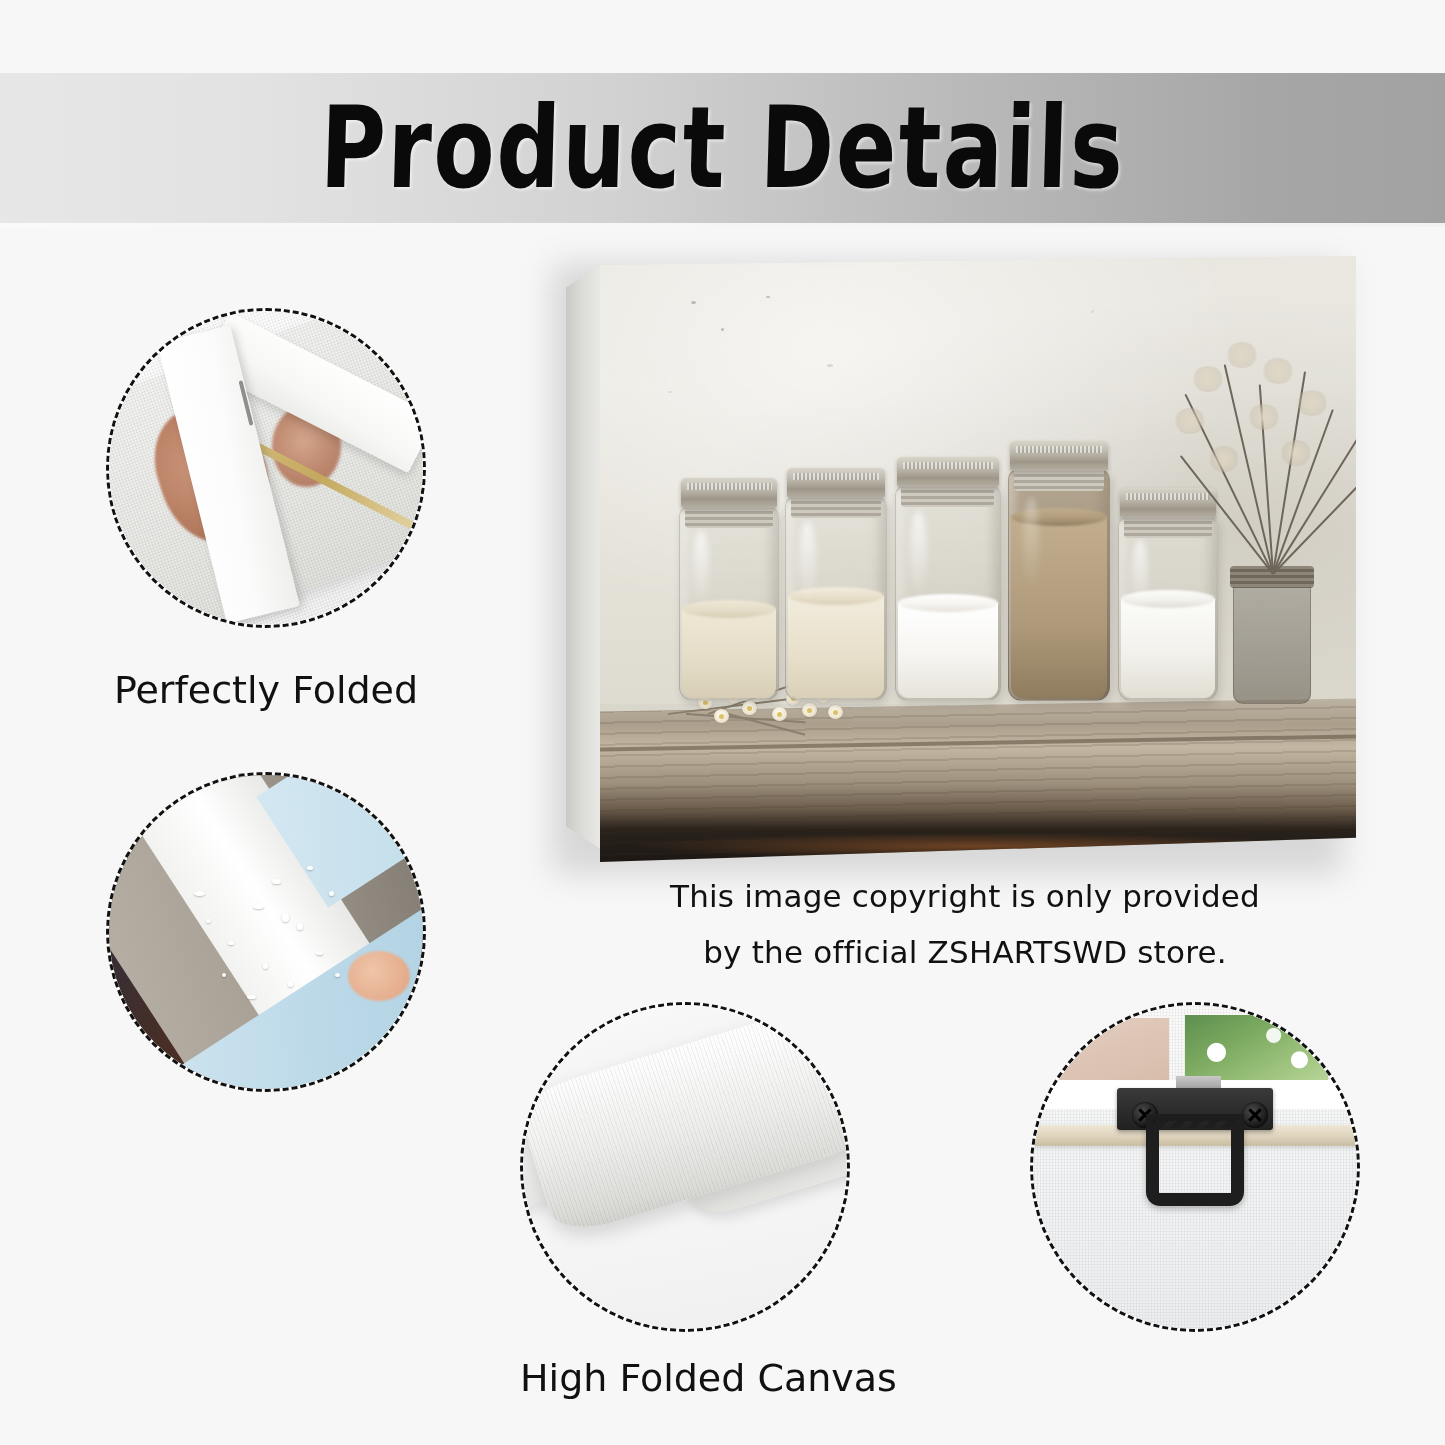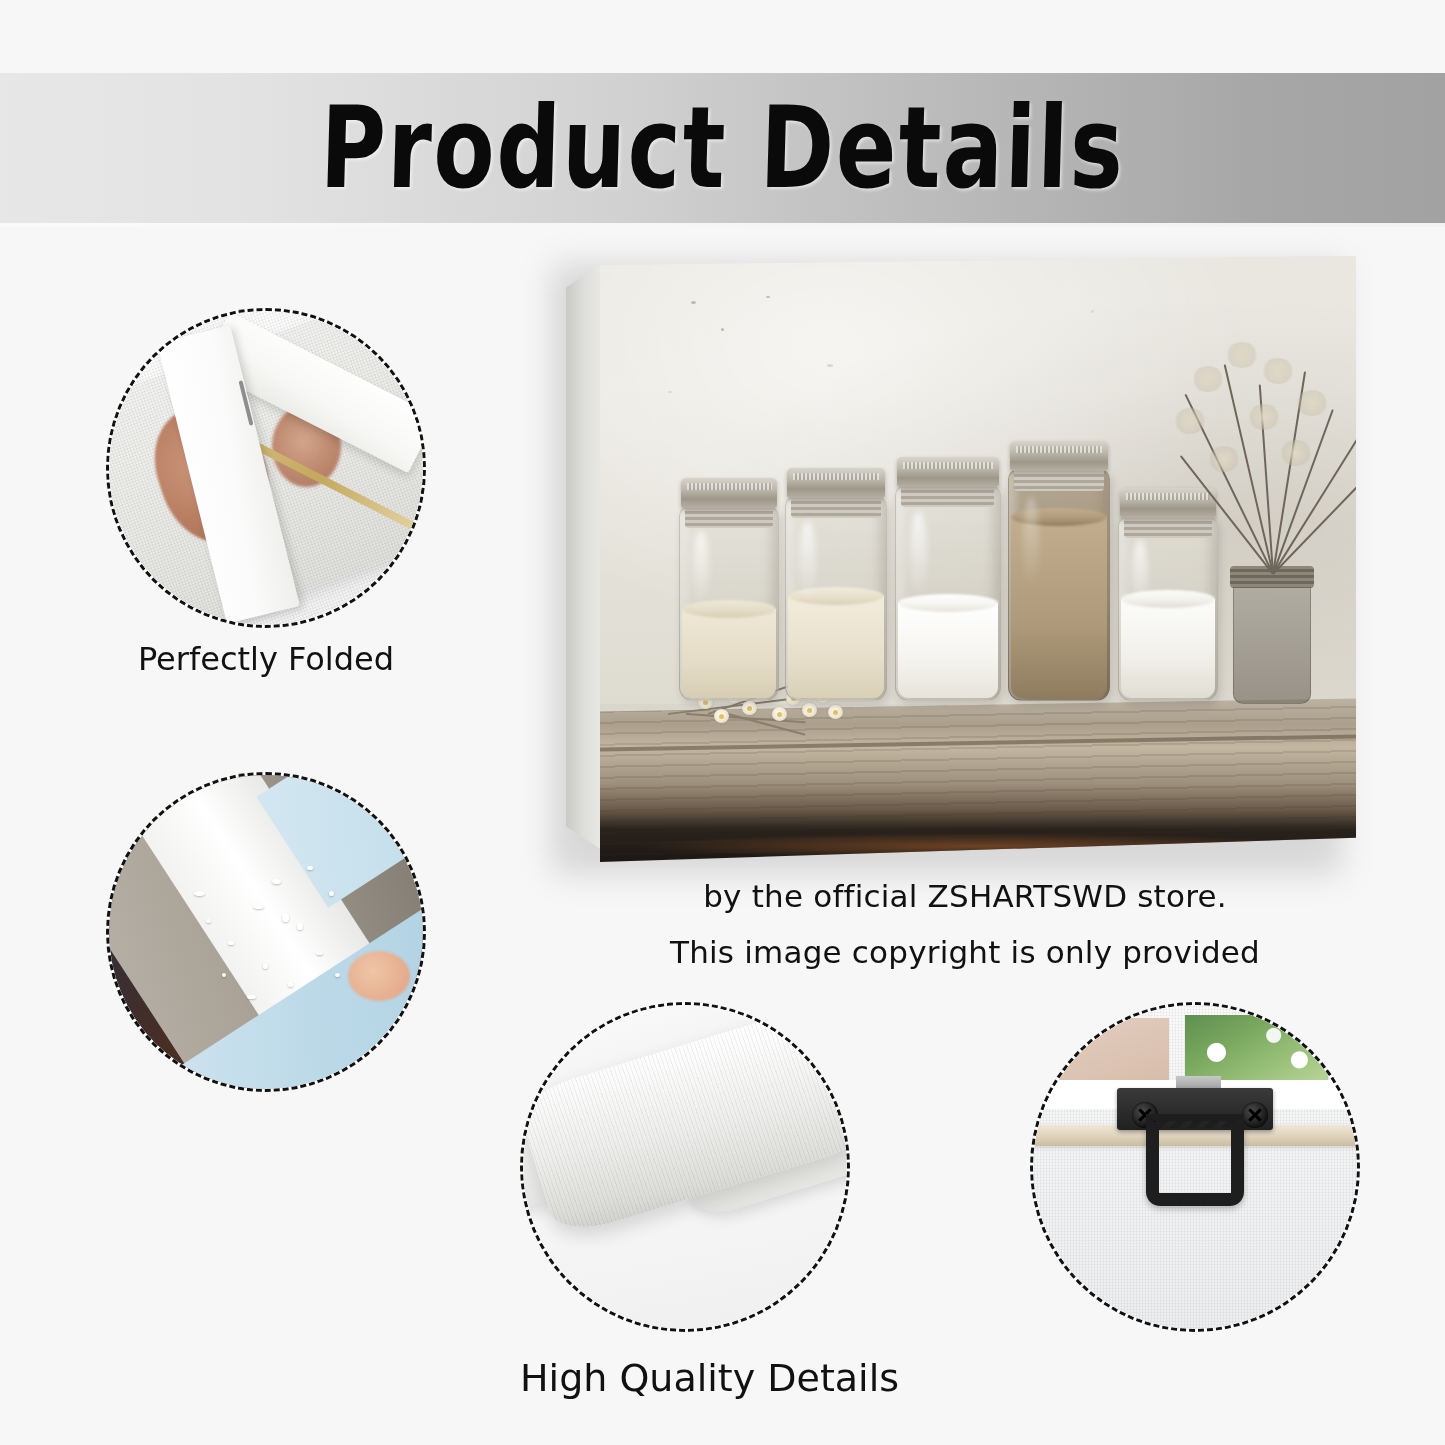--- a/index.html
+++ b/index.html
@@ -422,21 +422,21 @@
           <div class="weave"></div>
         </div>
       <div class="hand"></div>
       <div class="hand2"></div>
       <div class="strip2"></div>
       <div class="goldbar"></div>
       <div class="strip"></div>
       <div class="pin"></div>
     </div>
   </div>
-  <div class="feature-label" style="width:320px; margin-top:12px; font-size:32px;">Perfectly Folded</div>
+  <div class="feature-label" style="width:320px; margin-top:40px; font-size:38px;">Perfectly Folded</div>
 </div>
 
 <div class="feature" style="left:106px; top:772px;">
   <div class="circle" id="waterproof-circle">
     <div class="inner">
       <div class="dark">
           <div class="weave"></div>
         </div>
       <div class="midband"></div>
       <div class="whiteband"></div>
@@ -469,21 +469,21 @@
     <div class="inner">
       <div class="bg"></div>
       <div class="edgelight"></div>
       <div class="sheet"></div>
       <div class="roll2"></div>
       <div class="roll">
           <div class="ribs"></div>
         </div>
     </div>
   </div>
-  <div class="feature-label" style="width:330px; margin-top:24px; font-size:38px;">High Quality Details</div>
+  <div class="feature-label" style="width:330px; margin-top:24px; font-size:38px;">High Folded Canvas</div>
 </div>
 
 <div class="feature" style="left:1030px; top:1002px;">
   <div class="circle" id="hooks-circle">
     <div class="inner">
       <div class="backcanvas">
           <div class="weave"></div>
         </div>
       <div class="photostrip-tan"></div>
       <div class="photostrip-green"></div>
@@ -597,15 +597,15 @@
         <span class="bloom" style="left:14px;  top:60px;"></span>
         <span class="bloom" style="left:46px;  top:96px;"></span>
         <span class="bloom" style="left:-26px; top:102px;"></span>
       </div>
     </div>
 
   </div>
 </div>
 
 <div id="copyright">
+  <div>This image copyright is only provided</div>
   <div>by the official ZSHARTSWD store.</div>
-  <div>This image copyright is only provided</div>
 </div>
 
 </body></html>

